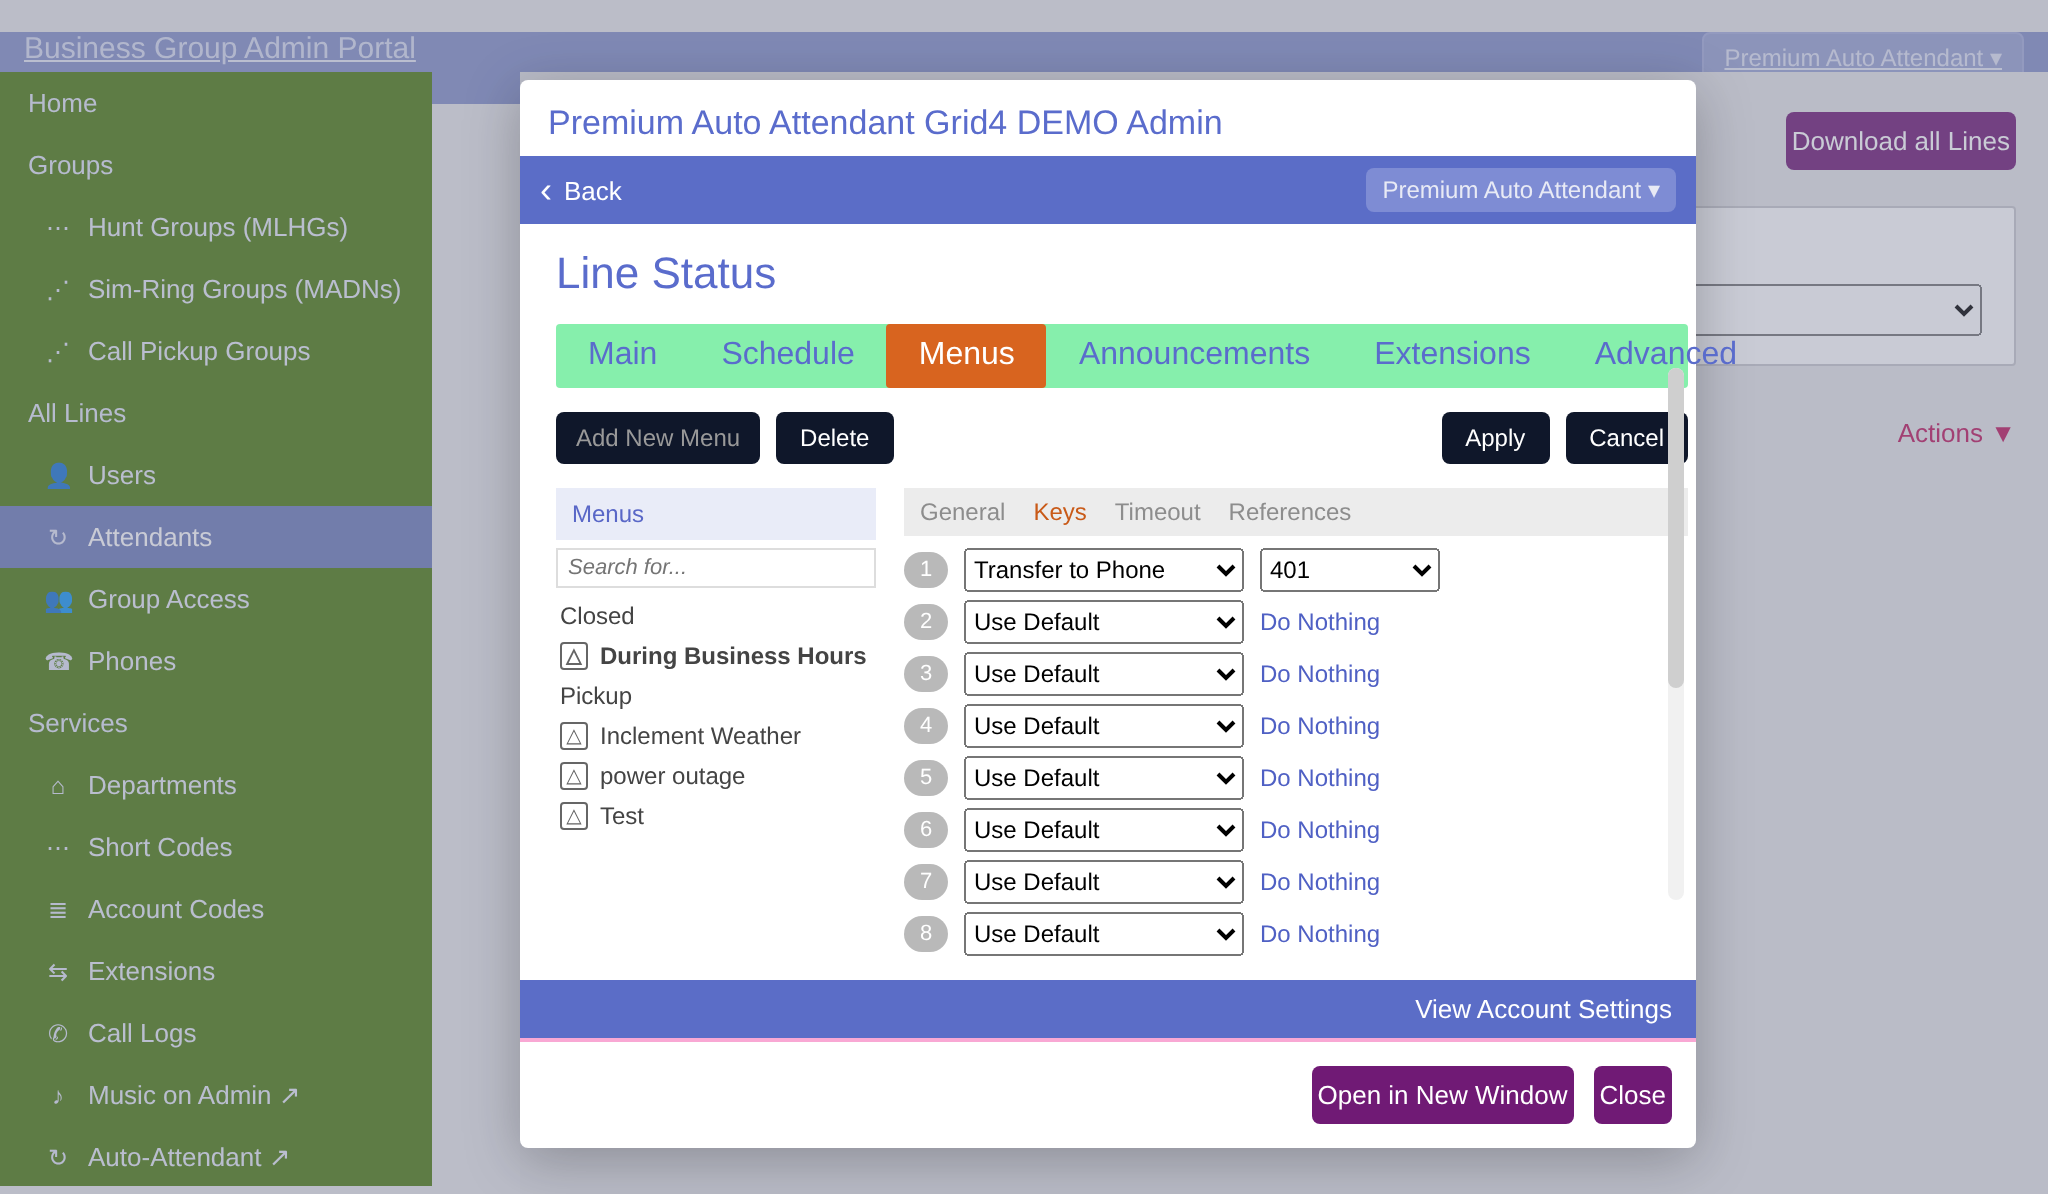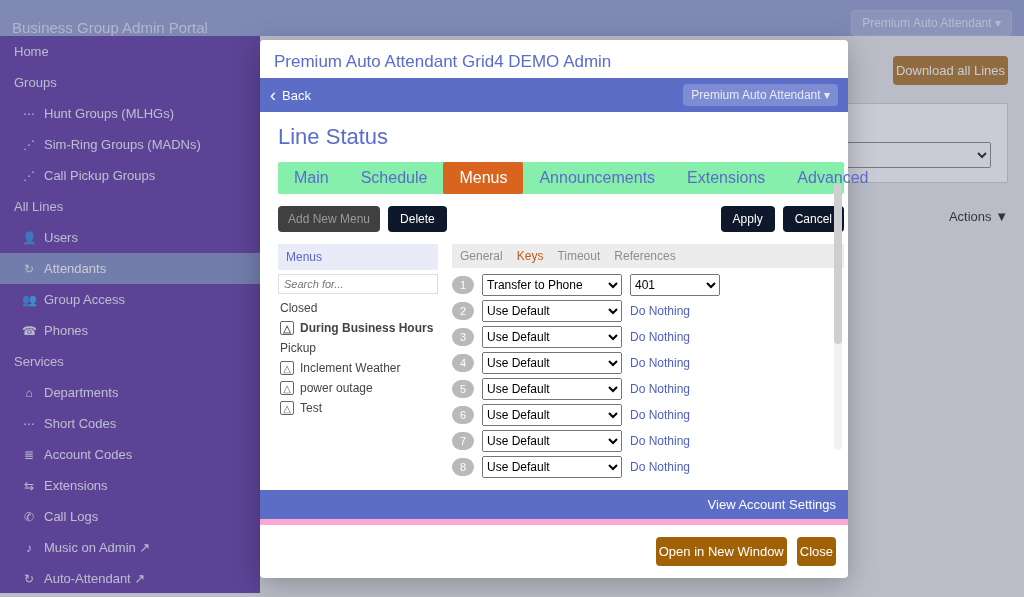--- a/index.html
+++ b/index.html
@@ -8,38 +8,39 @@
     font-family: Arial, Helvetica, sans-serif;
     font-size: 13px;
     background: #e8e8ea;
     color: #333;
     width: 1024px; height: 597px;
     overflow: hidden;
     position: relative;
   }
   
   .topbar {
-    position: absolute; left: 0; right: 0; top: 0;
+    position: absolute; left: 0; right: 0; top: 16px;
     height: 36px;
     background: #8591c9;
-    display: flex; align-items: flex-end;
+    display: flex; align-items: flex-start;
     padding: 0 12px;
     color: #e6e9f6;
+    text-decoration: underline;
   }
   .topbar .title { flex: 1; font-size: 15px; color: #d8ddf1; }
   .topbar .topbtn {
     border: 1px solid #a6aedb; background: #9aa4d3;
     color: #dfe3f4; border-radius: 4px;
     padding: 5px 10px; font-size: 12px;
   }
   
   .sidebar {
     position: absolute; left: 0; top: 36px; bottom: 4px;
-    width: 260px;
-    background: #4c1d95;
+    width: 216px;
+    background: #4d7c0f;
     color: #e9ecf8;
     font-size: 13px;
     overflow-y: auto;
   }
   .sidebar .section {
     padding: 8px 14px;
     color: #e0e4f4;
   }
   .sidebar .item {
     padding: 8px 14px 8px 22px;
@@ -59,32 +60,32 @@
     position: absolute; left: 260px; right: 0; top: 36px; bottom: 0;
     background: #e6e6e8;
     padding: 20px 16px 0 24px;
   }
   .mainpane .mainhdr {
     display: flex; align-items: center;
     margin-bottom: 18px;
   }
   .mainpane .mainhdr .spacer { flex: 1; }
   .btn {
-    background: #a16207; color: #fff; border: none;
+    background: #701a75; color: #fff; border: none;
     border-radius: 4px; padding: 7px 3px; font-size: 13px;
     cursor: pointer;
   }
   .panel {
     background: #fff; border: 1px solid #c9c9cd; border-radius: 2px;
     padding: 14px 16px;
   }
   .panel .dept-label { color: #6f7db9; font-size: 14px; }
   .panel select.dept { width: 100%; margin-top: 8px; height: 26px; }
   .row-under { margin-top: 26px; display: flex; }
-  .row-under .actions { margin-left: auto; color: #000000; font-size: 13px; }
+  .row-under .actions { margin-left: auto; color: #be185d; font-size: 13px; }
   .row-under .loc { color: #6f7db9; }
 
   
   .dimmer {
     position: absolute; inset: 0;
     background: rgba(120,125,150,0.4);
   }
   
   .modal {
     position: absolute;
@@ -128,21 +129,21 @@
     padding: 7px 16px; color: #5a6ccc; cursor: pointer;
   }
   .tabs .tab.active {
     background: #d8641f; color: #fff; border-radius: 2px;
   }
   .row-buttons {
     margin-top: 12px; display: flex; gap: 8px; align-items: center;
   }
   .row-buttons .spacer { flex: 1; }
   .btn-light {
-    background: #404040; color: #999; border: none; border-radius: 4px;
+    background: #0f172a; color: #999; border: none; border-radius: 4px;
     padding: 6px 10px; font-size: 12px;
   }
   .btn-blue {
     background: #0f172a; color: #fff; border: none; border-radius: 4px;
     padding: 6px 12px; font-size: 12px; cursor: pointer;
   }
   .body-split { display: flex; gap: 14px; margin-top: 12px; }
   .left-col { width: 160px; }
   .left-col .colhdr {
     background: #e9ecf8; color: #5967c7; padding: 6px 8px; font-size: 12px;
@@ -176,21 +177,21 @@
   }
   .ksel { flex: 0 0 140px; height: 22px; font-size: 12px; }
   .kval { width: 90px; font-size: 12px; height: 22px; }
   .klink { color: #4f60c4; font-size: 12px; cursor: pointer; }
   .mfoot1 {
     background: #5b6dc7; color: #fff; text-align: right;
     padding: 7px 12px; font-size: 13px;
   }
   .mfoot2 {
     padding: 12px; display: flex; justify-content: flex-end; gap: 10px;
-    border-top: 6px solid #f9a8d4;
+    border-top: 2px solid #f9a8d4;
   }
   .scrollhint {
     position: absolute; right: 6px; top: 72px; bottom: 40px; width: 8px;
     background: #f1f1f1; border-radius: 4px;
   }
   .scrollhint .thumb { position: absolute; left:0; right:0; top:0; height: 60%; background:#cfcfcf; border-radius:4px; }
 </style>
 </head>
 <body>
 

